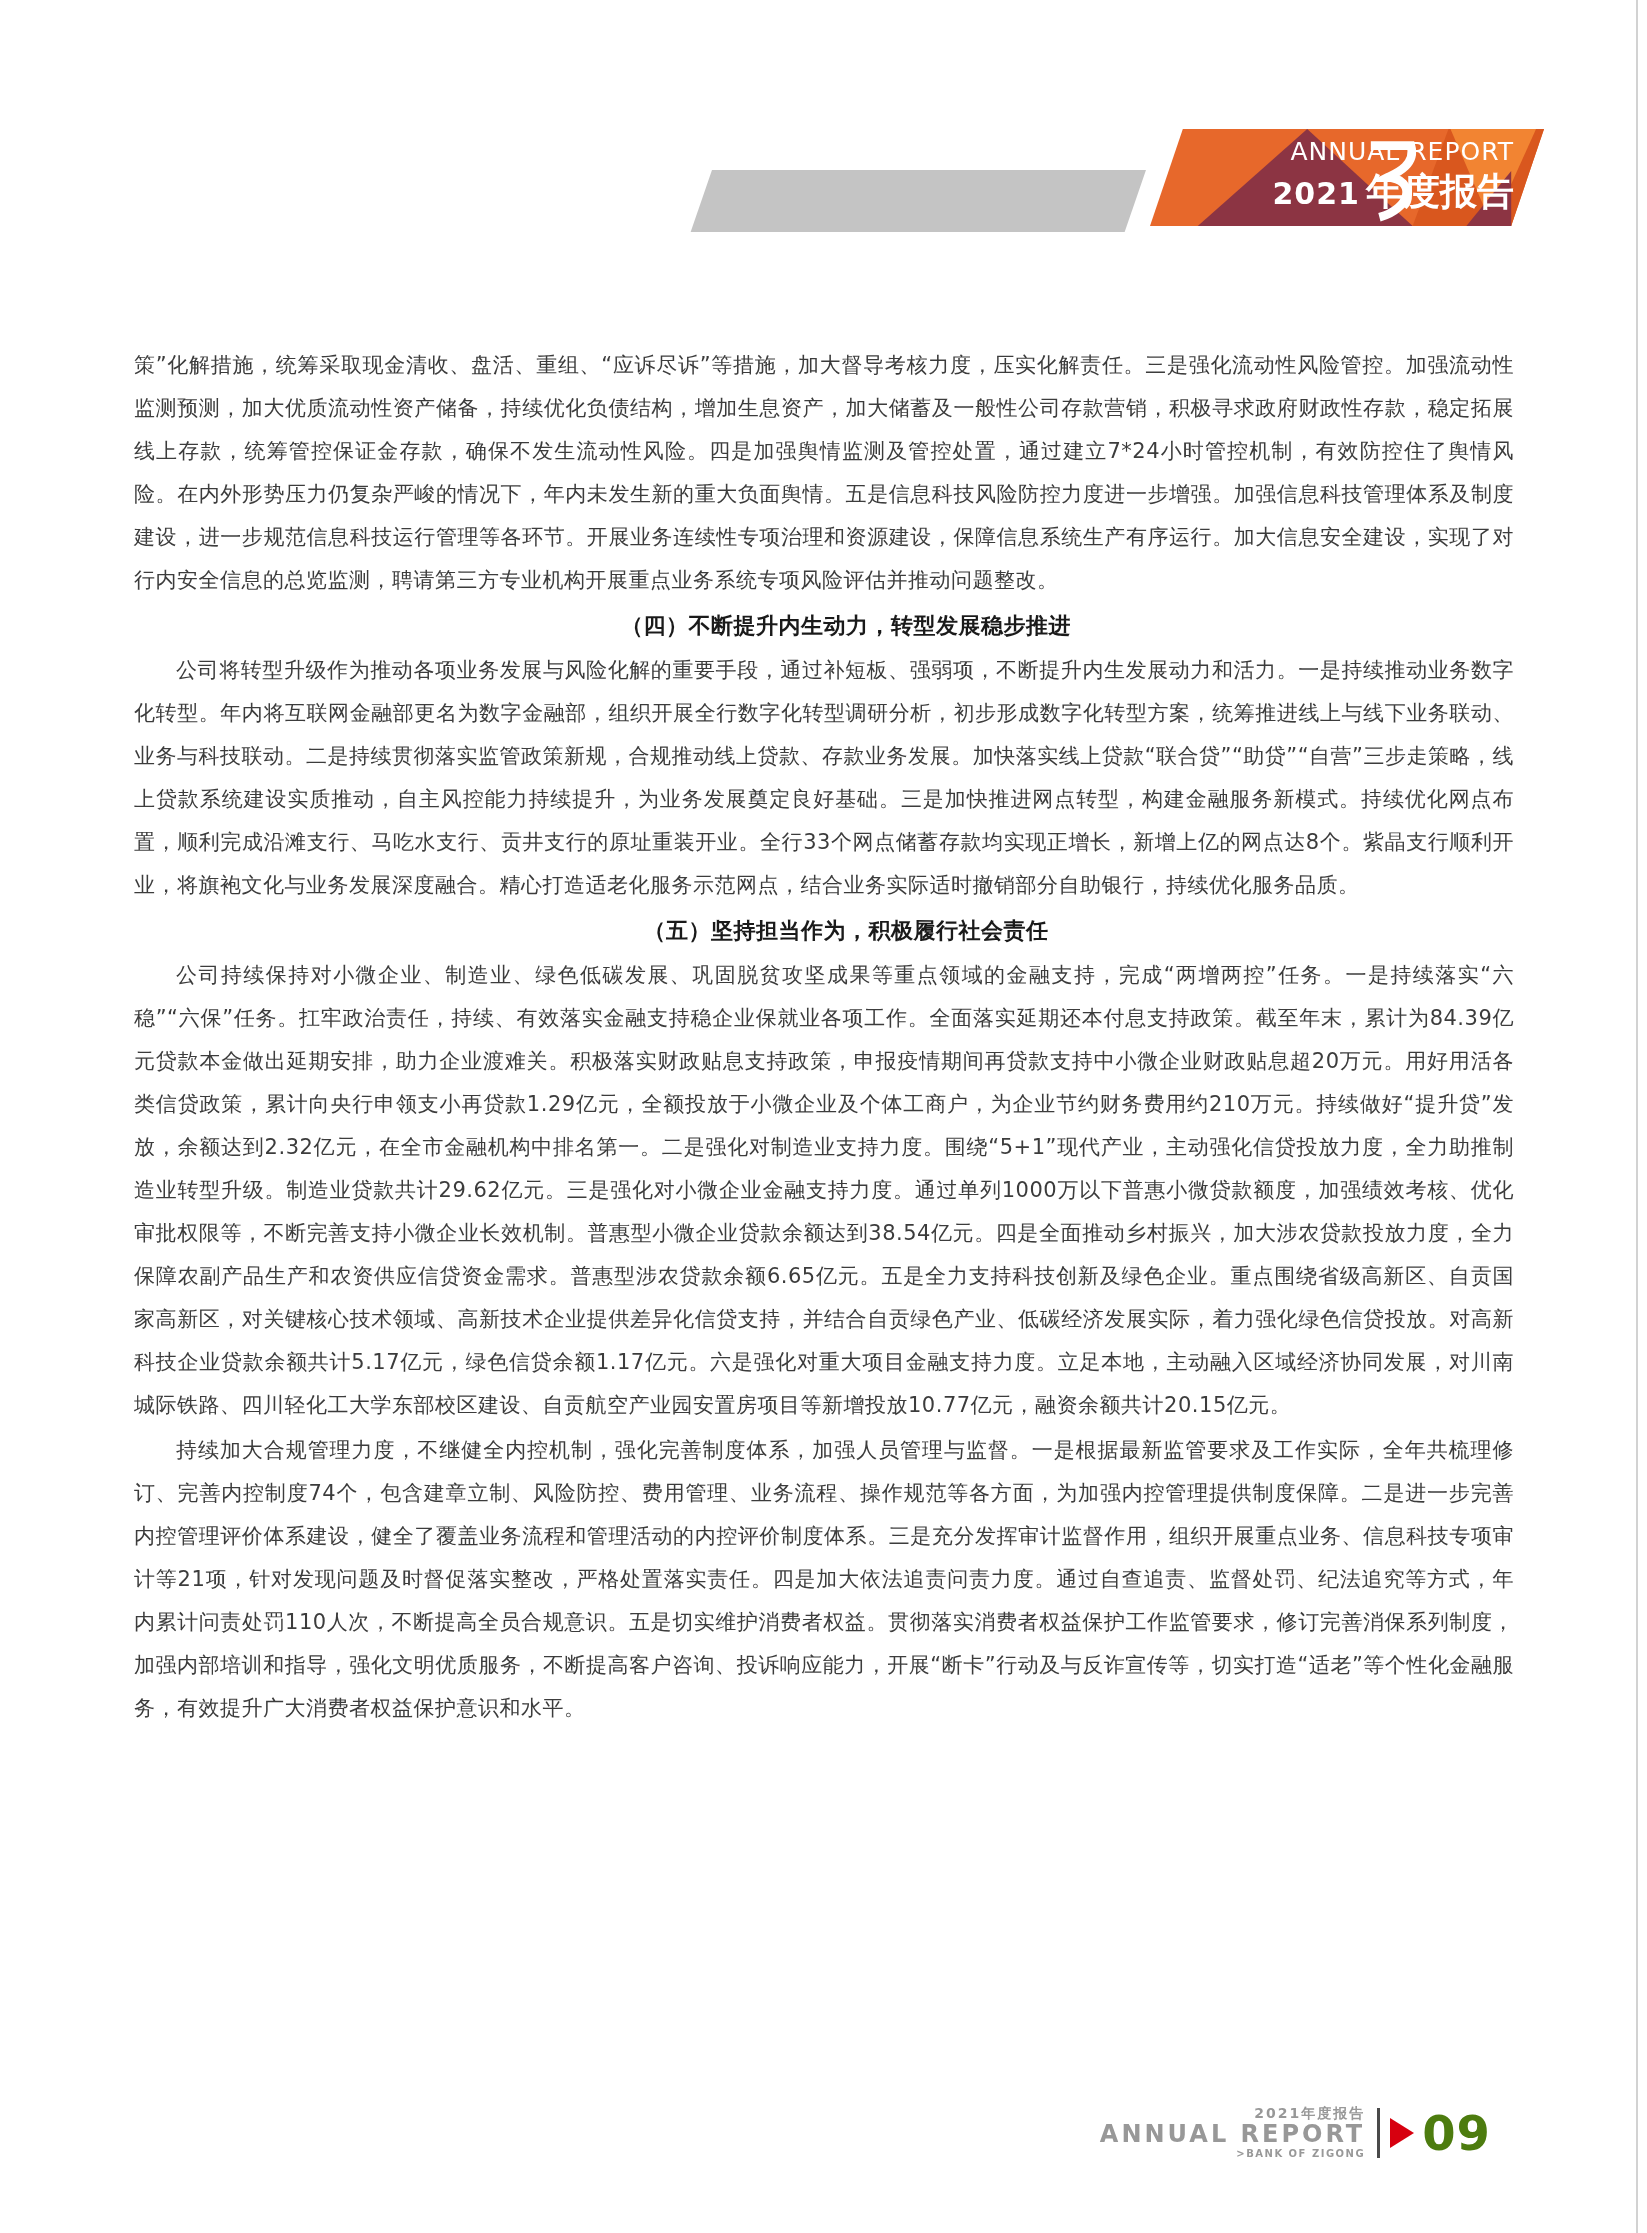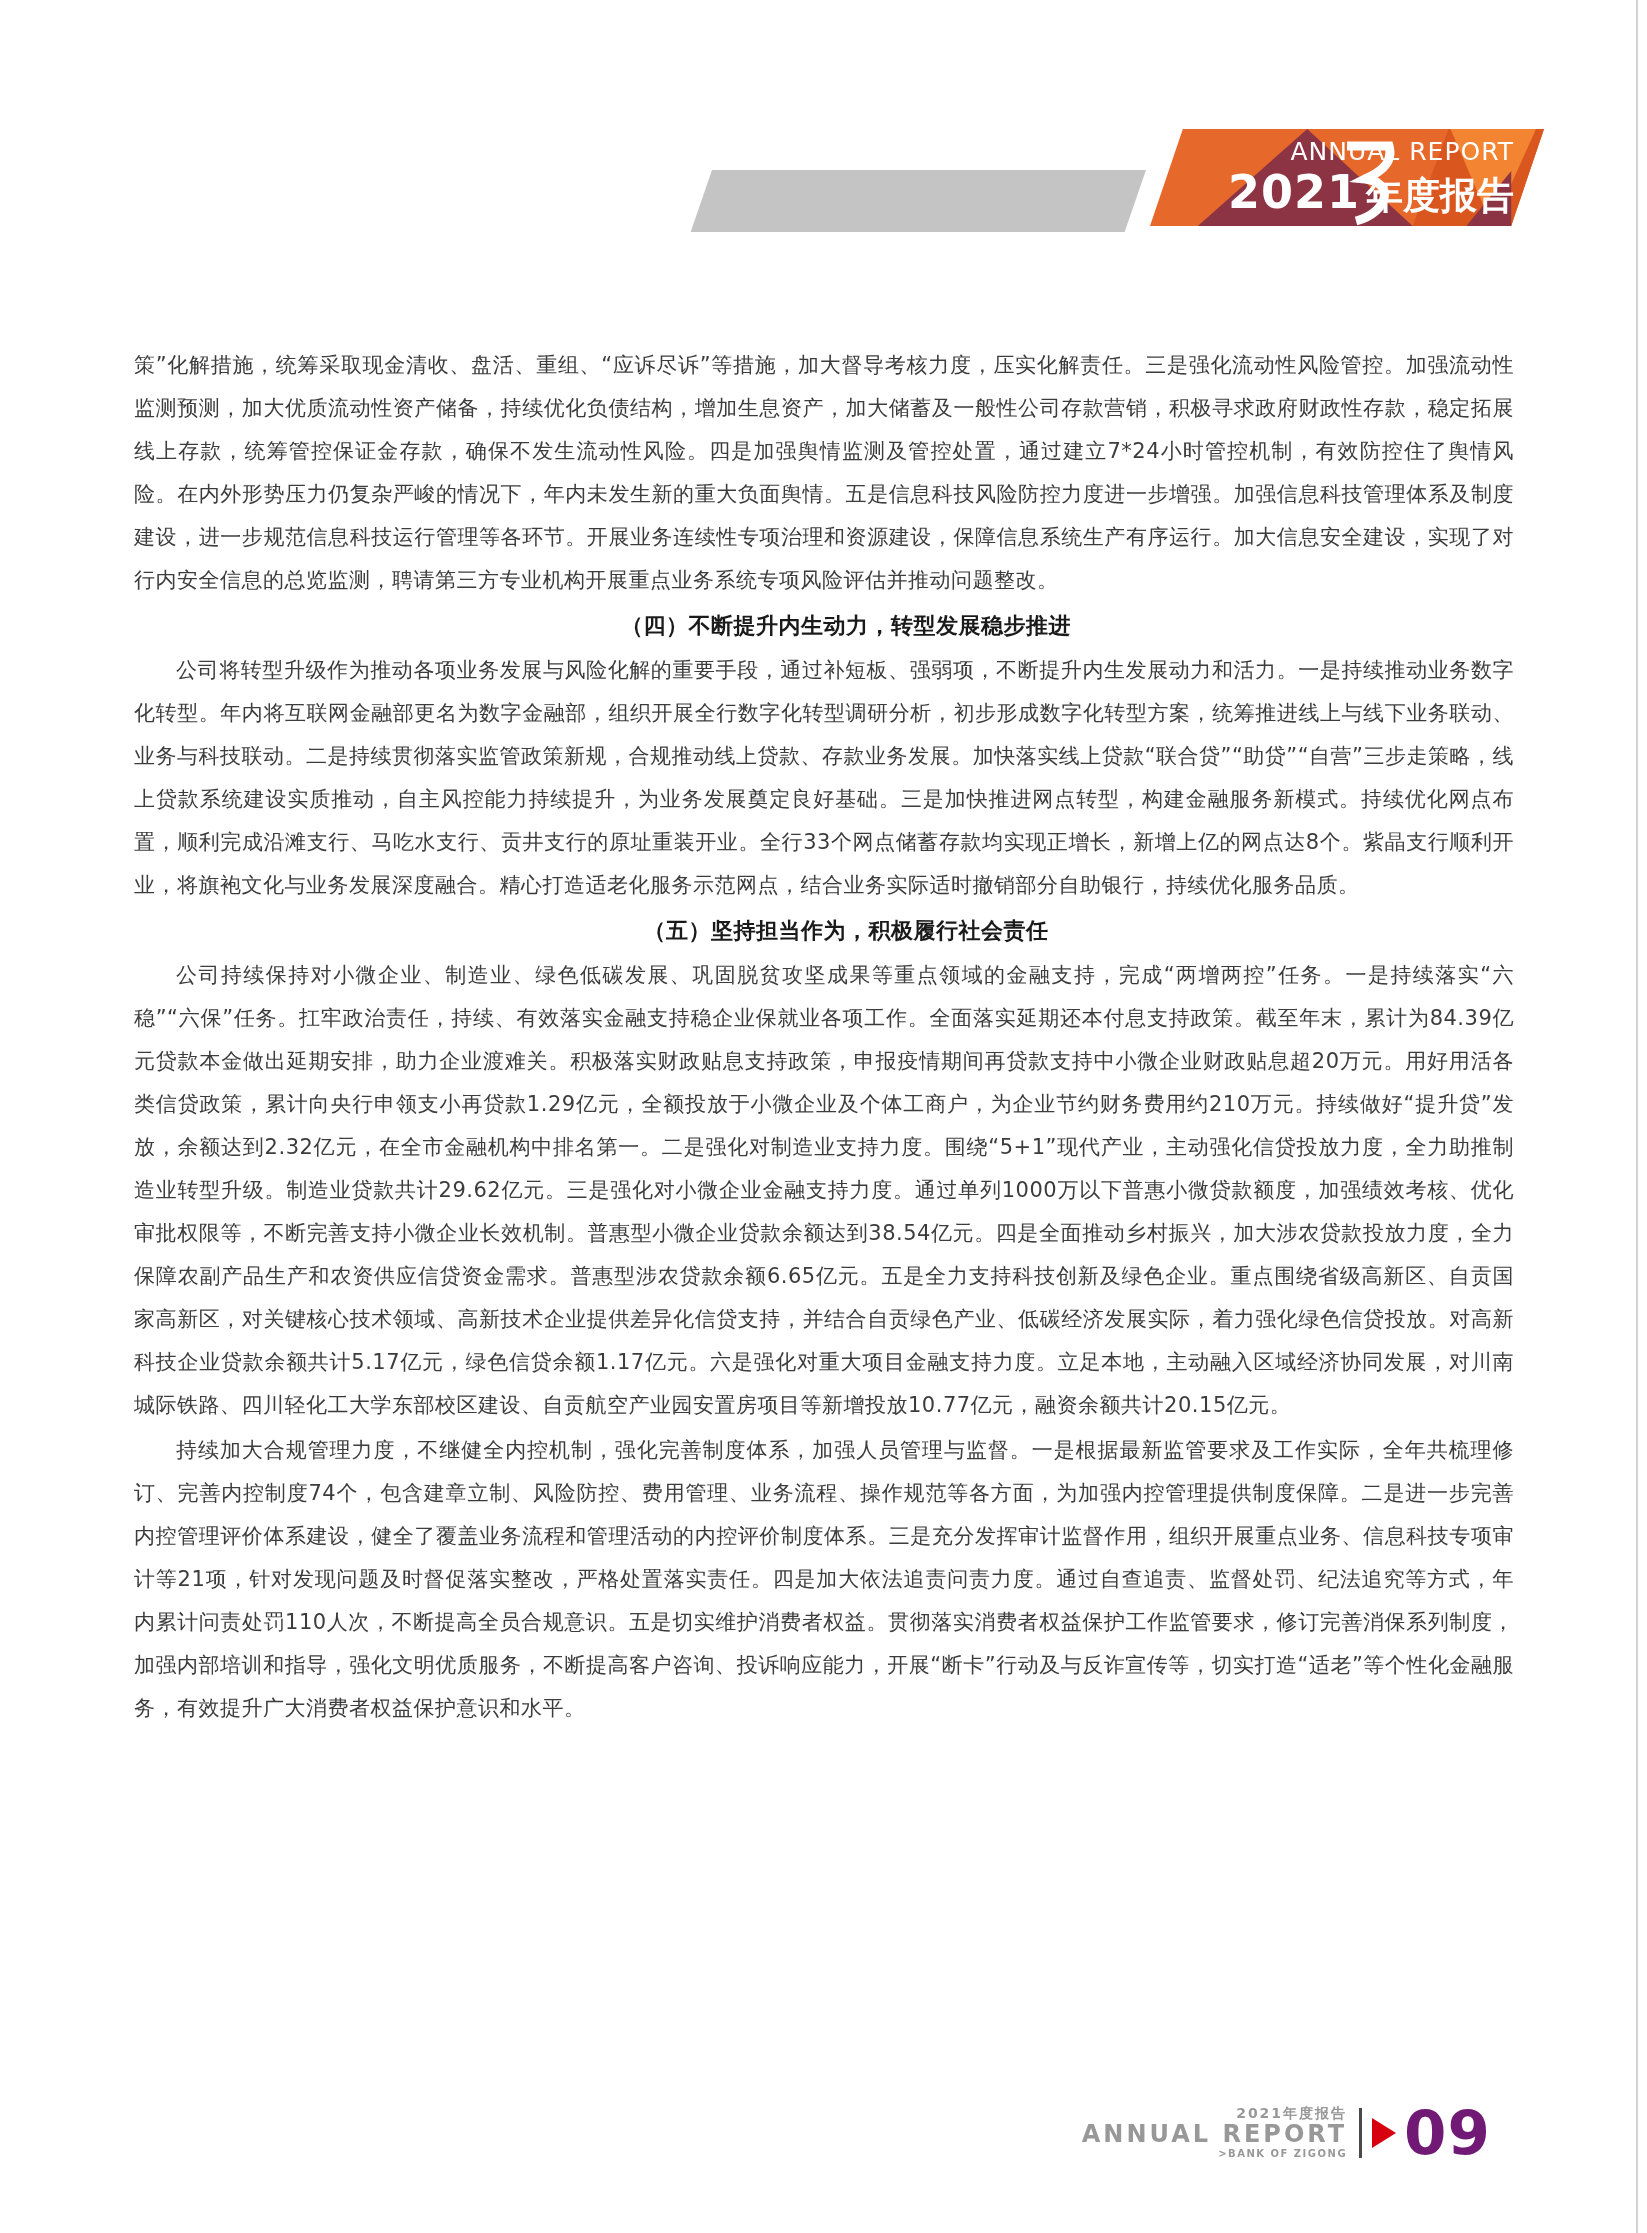--- a/index.html
+++ b/index.html
@@ -31,21 +31,21 @@
   .banner-text{
     position:absolute; right:30px; top:8px; text-align:right; color:#ffffff;
   }
   .banner-en{
     font-size:25px; letter-spacing:1px; font-weight:400;
     display:flex; align-items:center; justify-content:flex-end; gap:3px;
     line-height:30px;
   }
   .brand-stroke{width:16px;height:24px;}
   .banner-cn{margin-top:1px; font-weight:700; line-height:48px; white-space:nowrap;}
-  .banner-year{font-size:46px; letter-spacing:1px;text-align:center;}
+  .banner-year{font-size:30px; letter-spacing:1px;text-align:center;}
   .banner-title{font-size:37px; margin-left:6px;}
 
   
   .content{
     position:absolute; left:132px; right:132px; top:342px;
     font-size:21px; line-height:43px; color:#3c3c3c;
     text-align:justify; letter-spacing:0.5px;
   }
   .content p{margin:2px; text-indent:2em;}
   .content p.cont{text-indent:0;}
@@ -64,21 +64,21 @@
   .f-en{font-size:24px; font-weight:700; letter-spacing:3px; line-height:26px;}
   .f-bank{font-size:10px; font-weight:700; letter-spacing:1.5px; line-height:13px;}
   .f-div{width:3px; height:50px; background:#4a4a4a; margin:0 10px 0 12px;}
   .f-tri{
     width:0;height:0;
     border-left:24px solid #d7000f;
     border-top:15px solid transparent;
     border-bottom:15px solid transparent;
     margin-right:8px;
   }
-  .f-page{font-size:61px; color:#701a75; font-weight:600; letter-spacing:1px; line-height:50px;}
+  .f-page{font-size:48px; color:#4d7c0f; font-weight:600; letter-spacing:1px; line-height:50px;}
 </style>
 </head>
 <body>
 
 <div class="page">
 
   <div class="gray-band"></div>
 
   <div class="banner">
     <svg viewBox="0 0 396 97" preserveAspectRatio="none">

